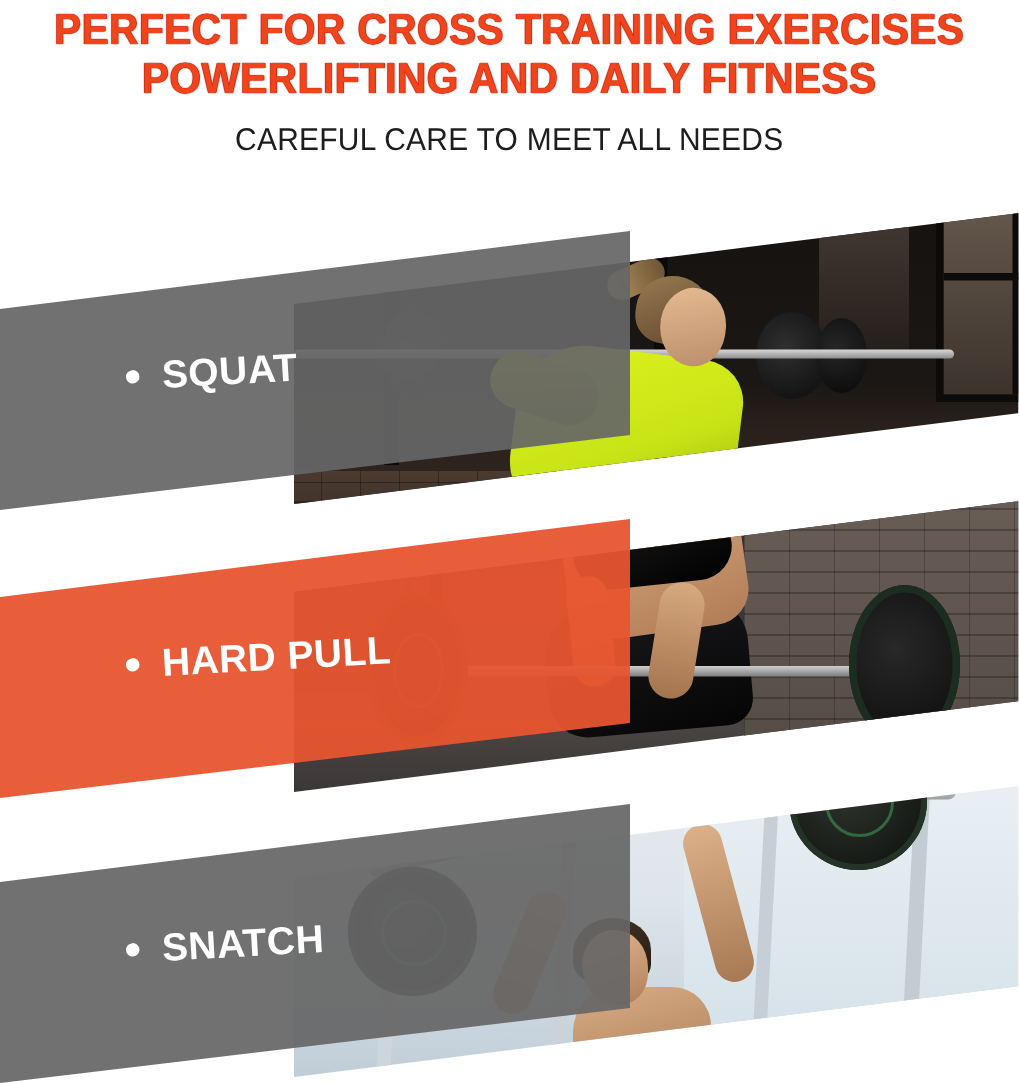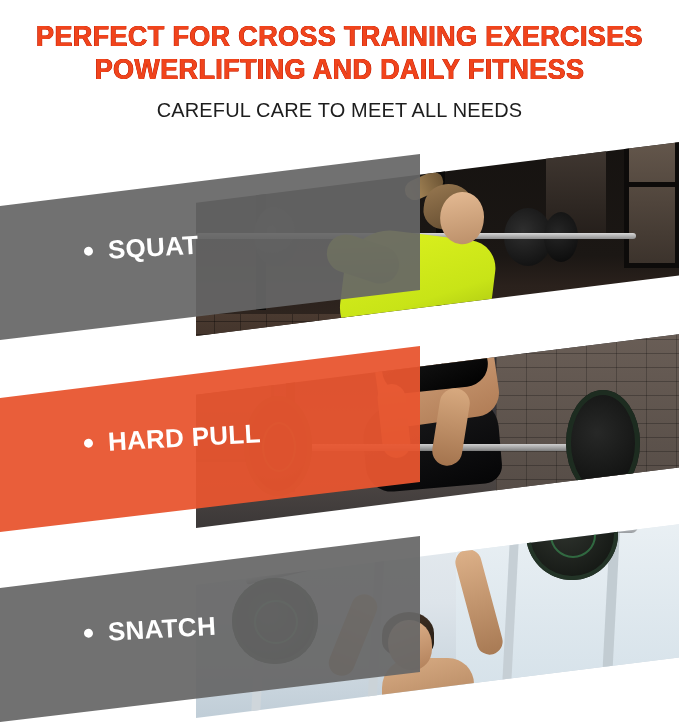--- a/index.html
+++ b/index.html
@@ -1,20 +1,20 @@
 <!DOCTYPE html>
 <html><head>
 <meta charset="utf-8">
 <style>
   html,body{margin:0;padding:0;background:#ffffff;}
   body{width:679px;height:722px;position:relative;overflow:hidden;
        font-family:"Liberation Sans","DejaVu Sans",sans-serif;}
 
   
-  .header{position:absolute;left:0;top:16px;width:636px;height:120px;}
+  .header{position:absolute;left:0;top:0;width:636px;height:120px;}
   .headline{
     position:absolute;left:0;width:679px;text-align:center;
     color:#F0441C;
     font-family:"Liberation Sans","DejaVu Sans",sans-serif;
     font-weight:bold;font-size:29px;letter-spacing:0.4px;
     line-height:1;
     transform:scaleX(0.93);transform-origin:center top;
     text-shadow:0 0 0.6px #C1200A, 0.5px 0 0.6px #C1200A, -0.5px 0 0.6px #C1200A;
     white-space:nowrap;
   }

